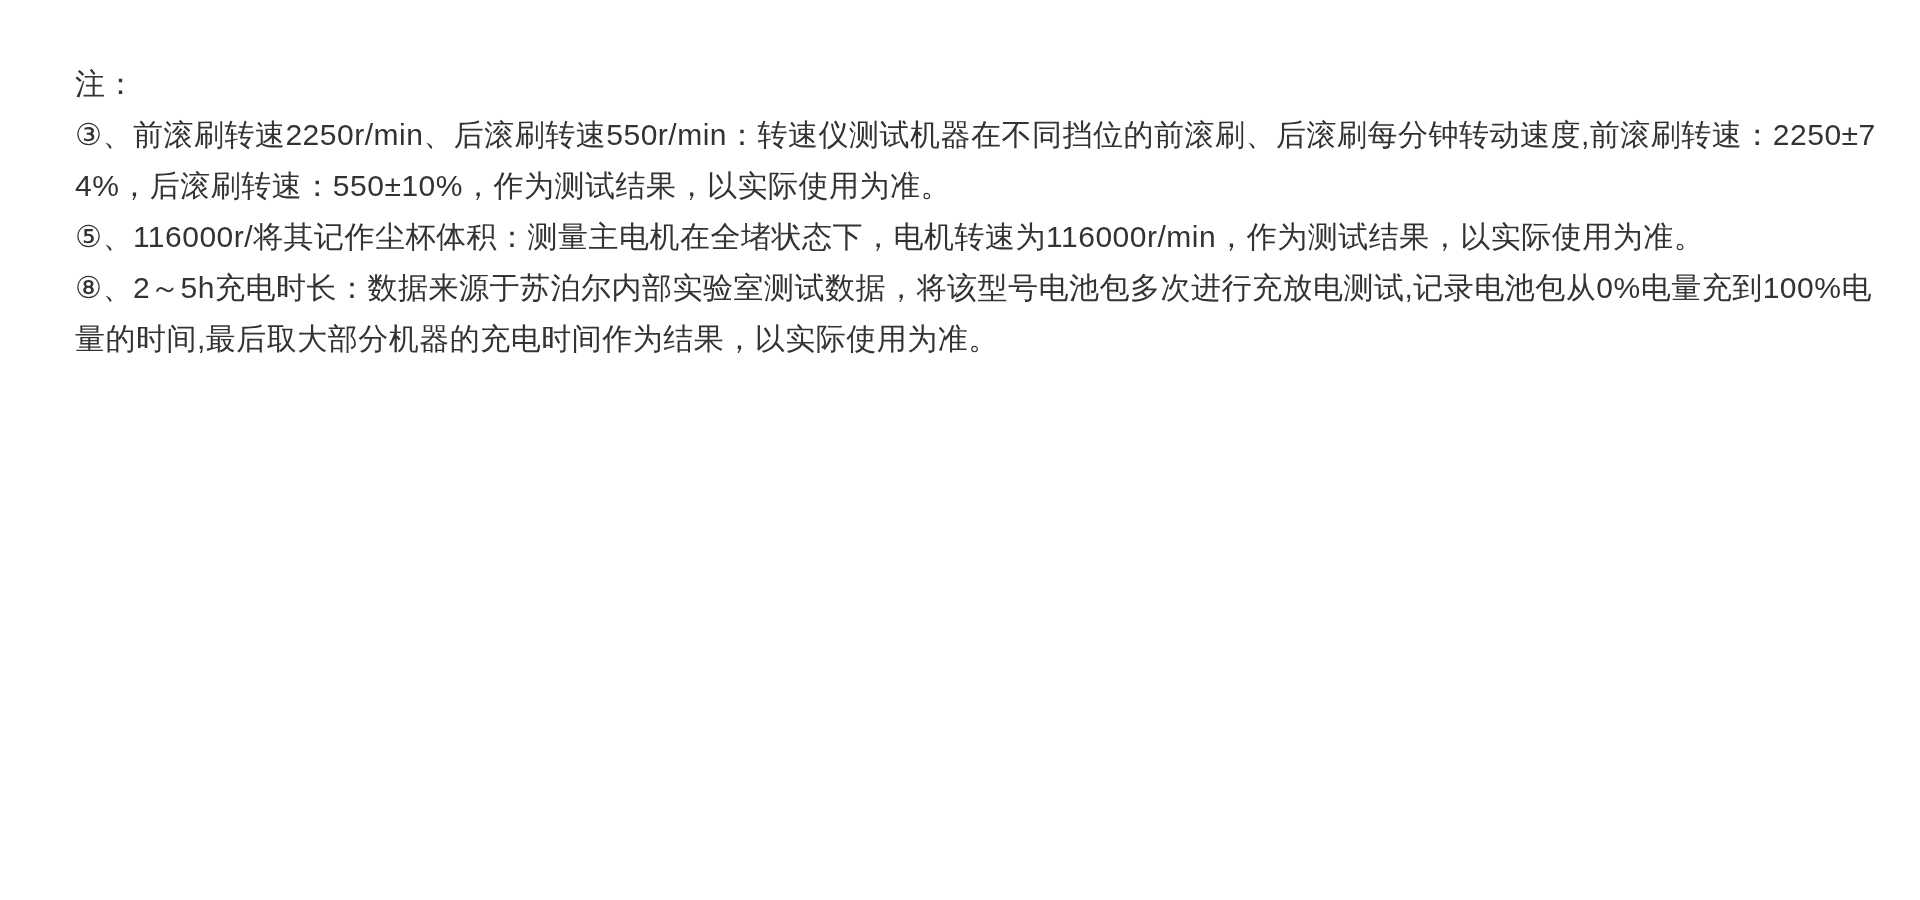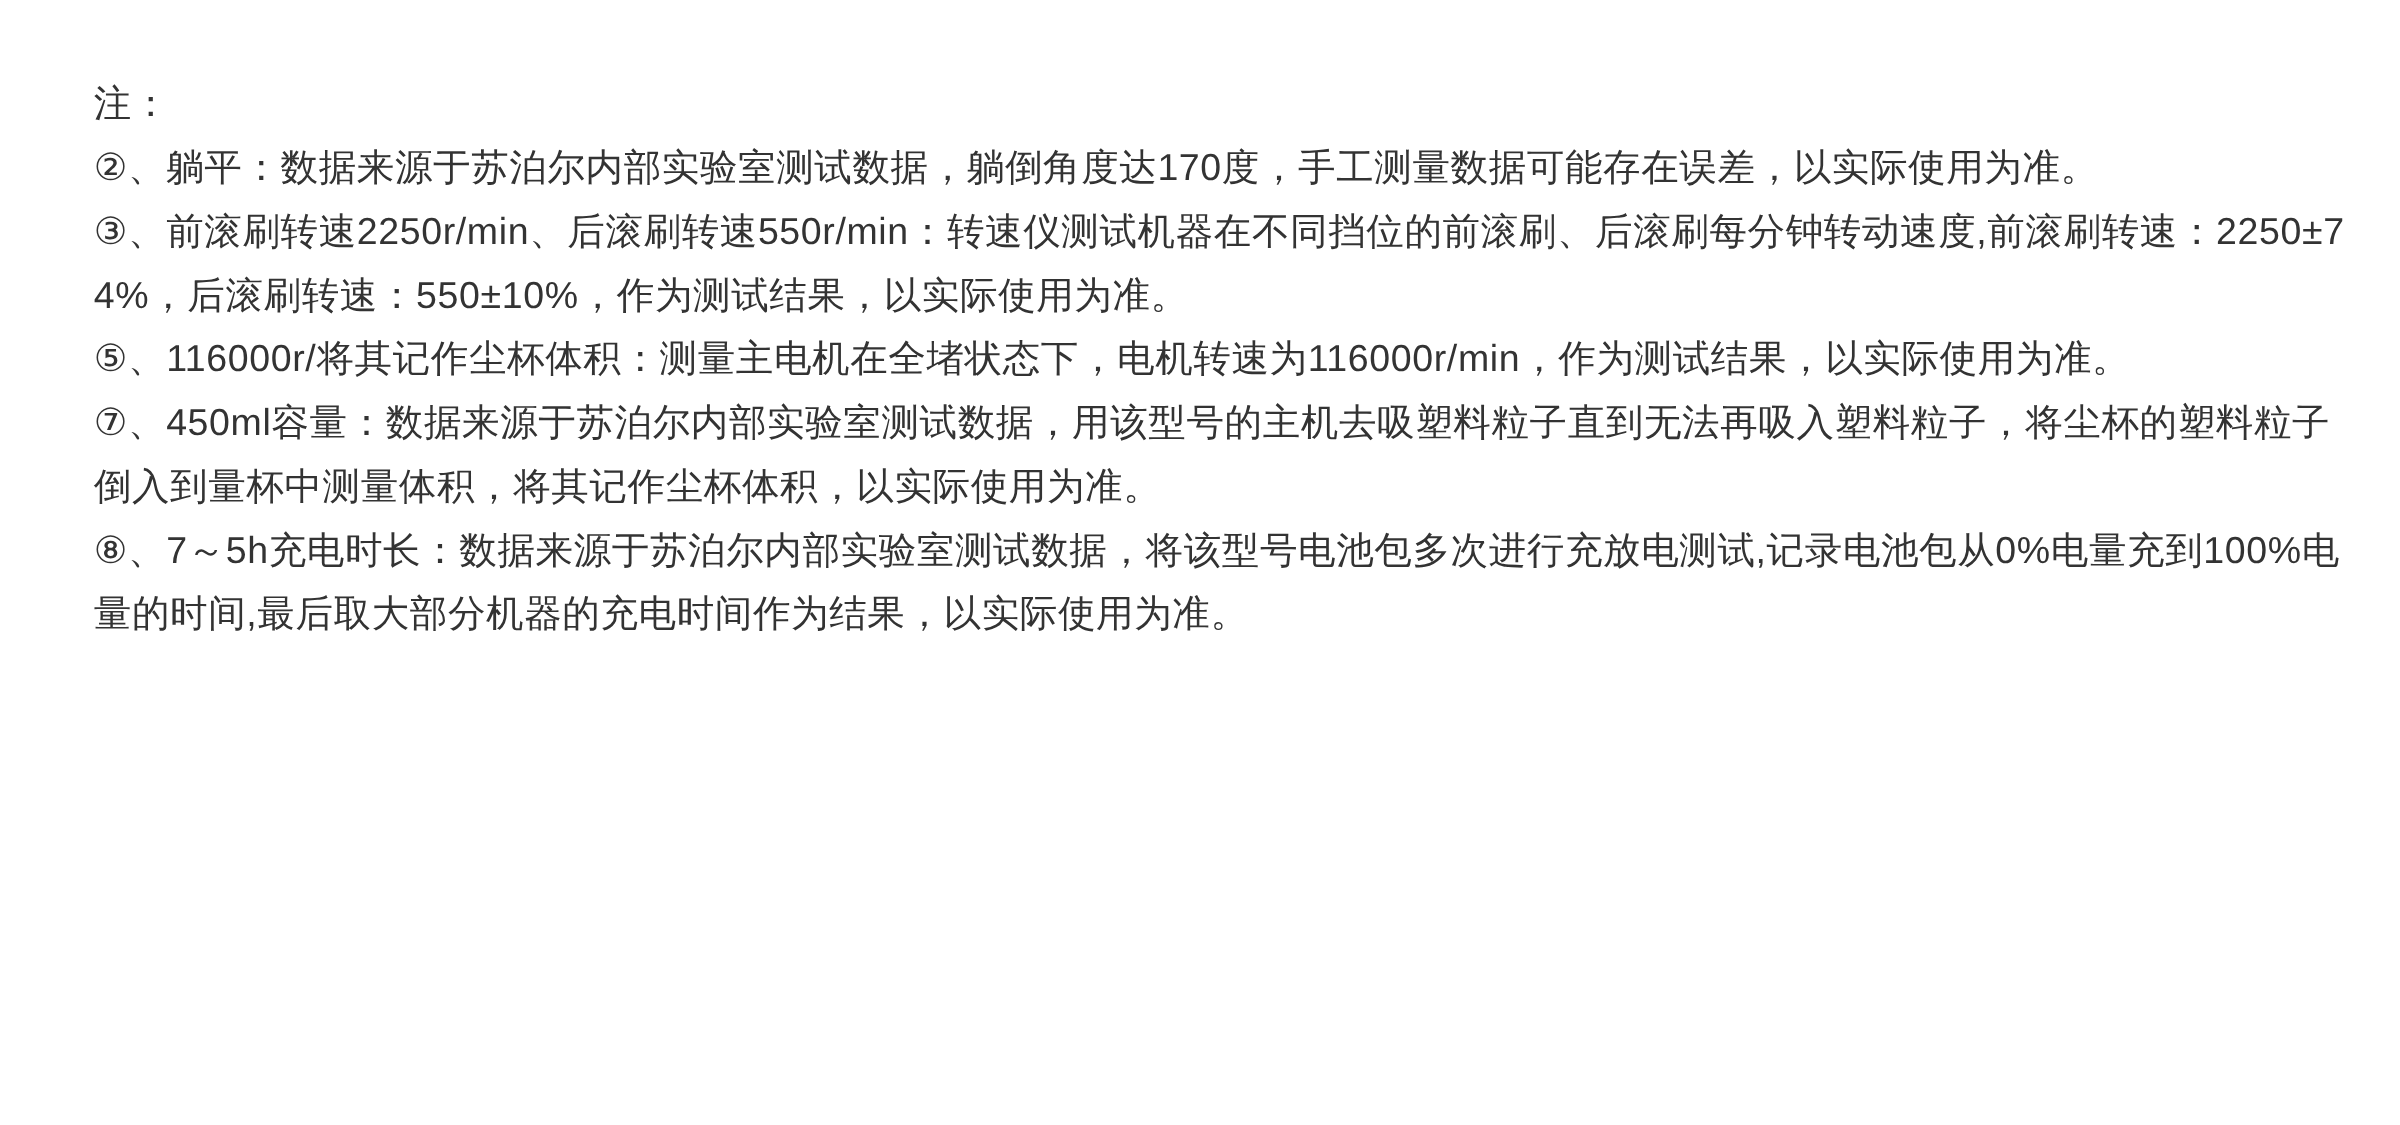--- a/index.html
+++ b/index.html
@@ -40,26 +40,24 @@
 </style>
 </head>
 <body>
 
 <div class="notes-section">
   <div class="notes-inner">
 
     <p class="note-heading">注：</p>
 
 
-    <p class="note-item"><span class="note-marker">②、</span><span class="note-text">躺平：数据来源于苏泊尔内部实验室测试数据，躺倒角度达170度，手工测量数据可能存在误差，以实际使用为准。</span></p>
 
     <p class="note-item"><span class="note-marker">③、</span><span class="note-text">前滚刷转速2250r/min、后滚刷转速550r/min：转速仪测试机器在不同挡位的前滚刷、后滚刷每分钟转动速度,前滚刷转速：2250±74%，后滚刷转速：550±10%，作为测试结果，以实际使用为准。</span></p>
 
 
     <p class="note-item"><span class="note-marker">⑤、</span><span class="note-text">116000r/将其记作尘杯体积：测量主电机在全堵状态下，电机转速为116000r/min，作为测试结果，以实际使用为准。</span></p>
 
 
-    <p class="note-item"><span class="note-marker">⑦、</span><span class="note-text">450ml容量：数据来源于苏泊尔内部实验室测试数据，用该型号的主机去吸塑料粒子直到无法再吸入塑料粒子，将尘杯的塑料粒子倒入到量杯中测量体积，将其记作尘杯体积，以实际使用为准。</span></p>
 
-    <p class="note-item"><span class="note-marker">⑧、</span><span class="note-text">7～5h充电时长：数据来源于苏泊尔内部实验室测试数据，将该型号电池包多次进行充放电测试,记录电池包从0%电量充到100%电量的时间,最后取大部分机器的充电时间作为结果，以实际使用为准。</span></p>
+    <p class="note-item"><span class="note-marker">⑧、</span><span class="note-text">2～5h充电时长：数据来源于苏泊尔内部实验室测试数据，将该型号电池包多次进行充放电测试,记录电池包从0%电量充到100%电量的时间,最后取大部分机器的充电时间作为结果，以实际使用为准。</span></p>
 
   </div>
 </div>
 
 </body></html>

